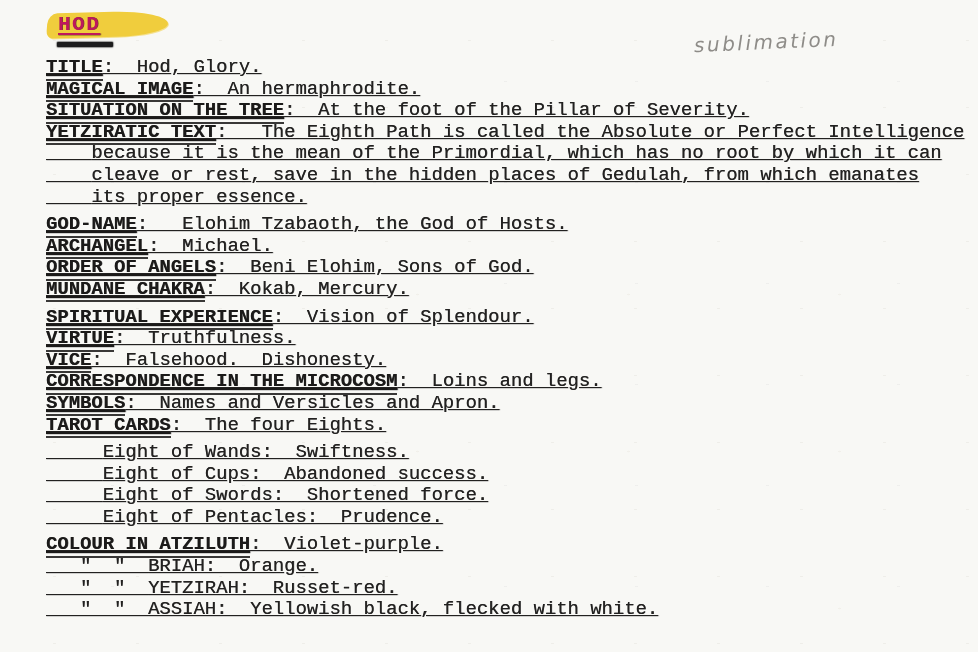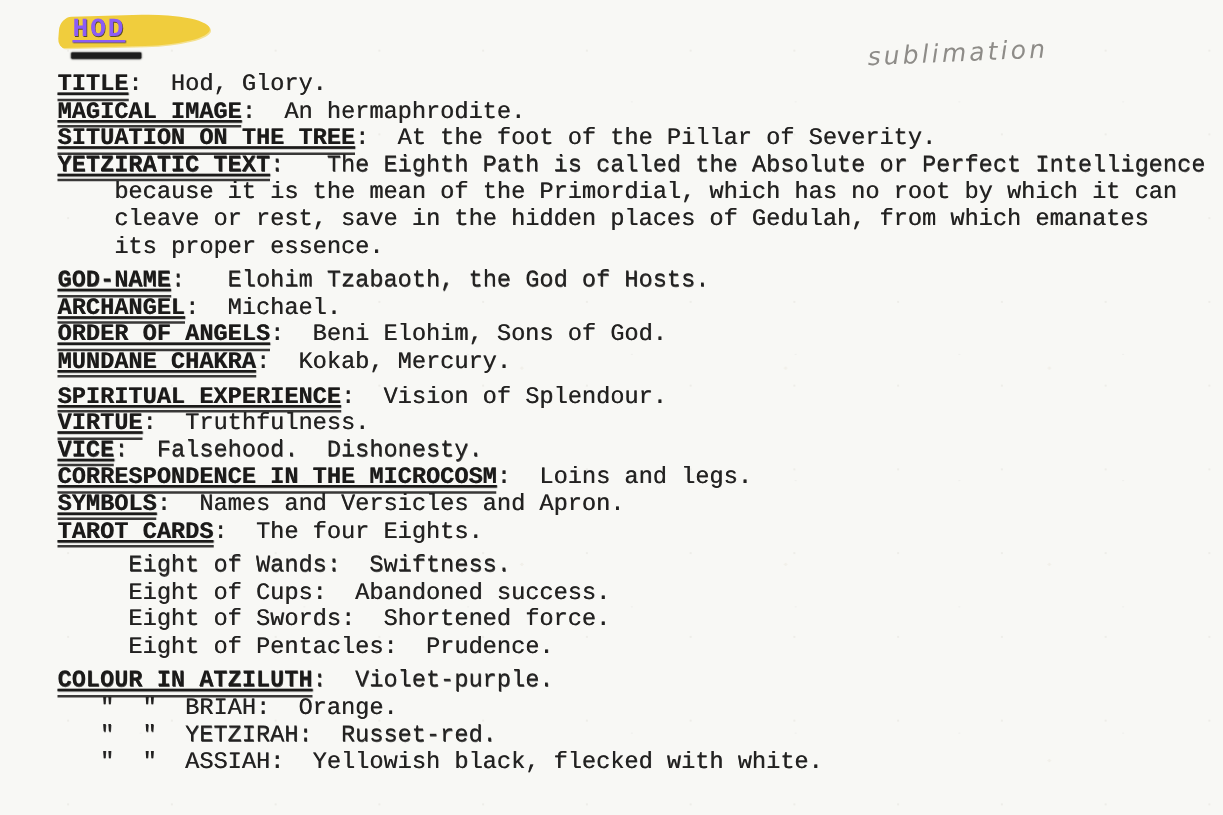--- a/index.html
+++ b/index.html
@@ -22,21 +22,21 @@
     position: absolute; left: 1px; top: 2px; width: 121px; height: 25px;
     background: #f0ca2e;
     border-radius: 12px 60% 55% 8px / 14px 70% 60% 10px;
     transform: rotate(-1.5deg) skewX(-6deg);
     opacity: 0.92;
     box-shadow: 1px 1px 0 rgba(240,202,46,0.55);
   }
   .hod-text {
     position: absolute; left: 12px; top: 3px;
     font-size: 21px; font-weight: bold; letter-spacing: 1.5px;
-    color: #8b5cf6;
+    color: #be185d;
     text-decoration: underline;
     text-decoration-thickness: 2px;
     text-underline-offset: 3px;
     text-shadow: 0.5px 0.4px 0 rgba(20,20,20,0.7);
   }
   .hod-bar {
     position: absolute; left: 11px; top: 32px; width: 56px; height: 4.5px;
     background: #1d1d1d;
     box-shadow: 0 0 1px 0.7px rgba(25,25,25,0.55);
     border-radius: 1px;
@@ -53,20 +53,21 @@
     transform: rotate(-2.5deg);
   }
 
   
   .text-block {
     position: absolute; left: 46px; top: 57px; width: 930px;
     font-size: 18.9px; line-height: 21.6px;
     color: #222120;
     white-space: pre;
     text-shadow: 0.35px 0.25px 0.3px rgba(25,25,25,0.75);
+    text-decoration: underline;
   }
   .line { white-space: pre; }
   .line.gap { margin-top: 6px; }
   .label {
     font-weight: bold;
     color: #1b1a19;
     text-decoration: underline;
     text-decoration-thickness: 1.5px;
     text-underline-offset: 2px;
     border-bottom: 2px solid rgba(30,29,28,0.88);

